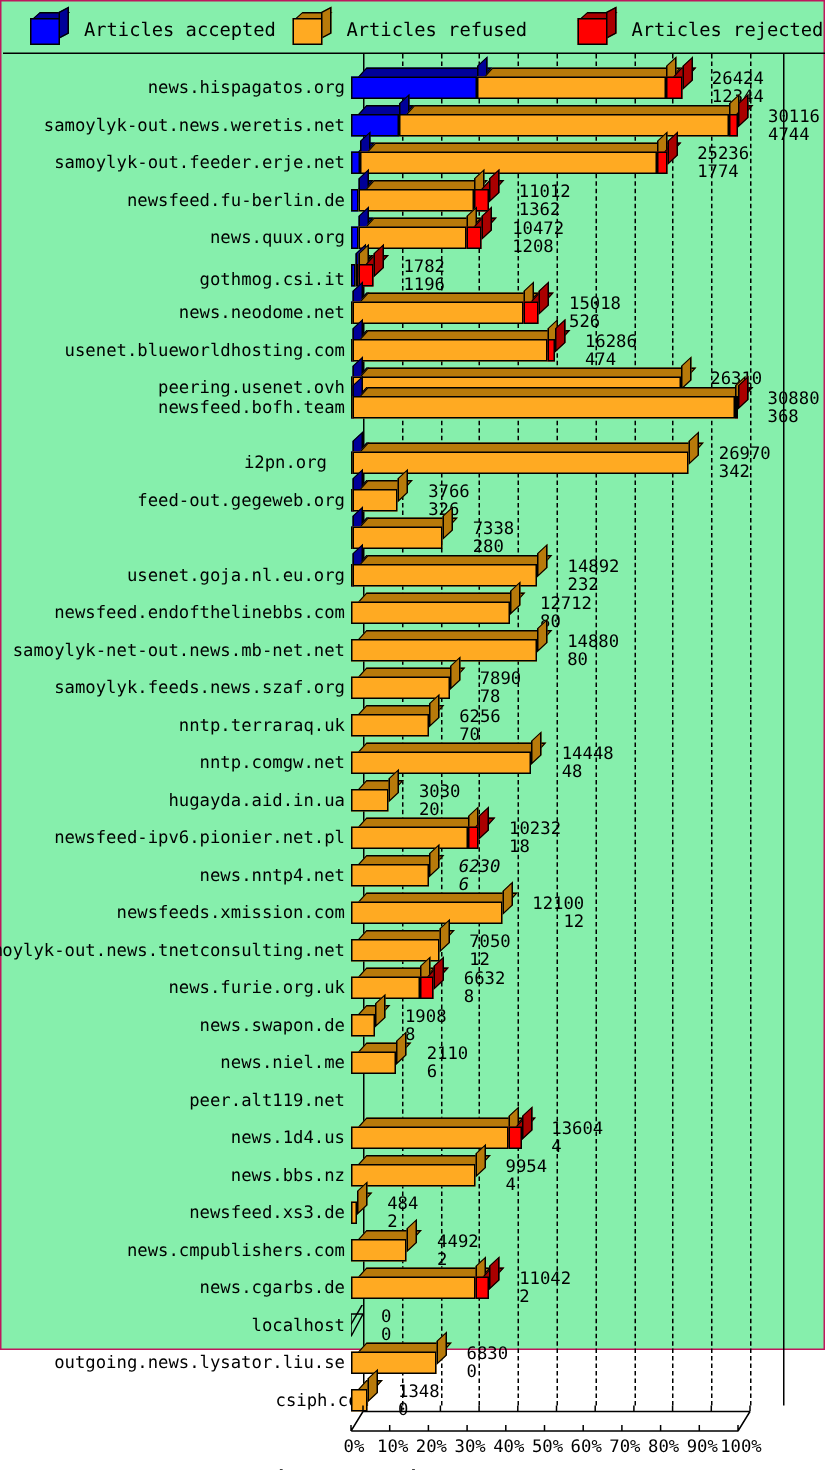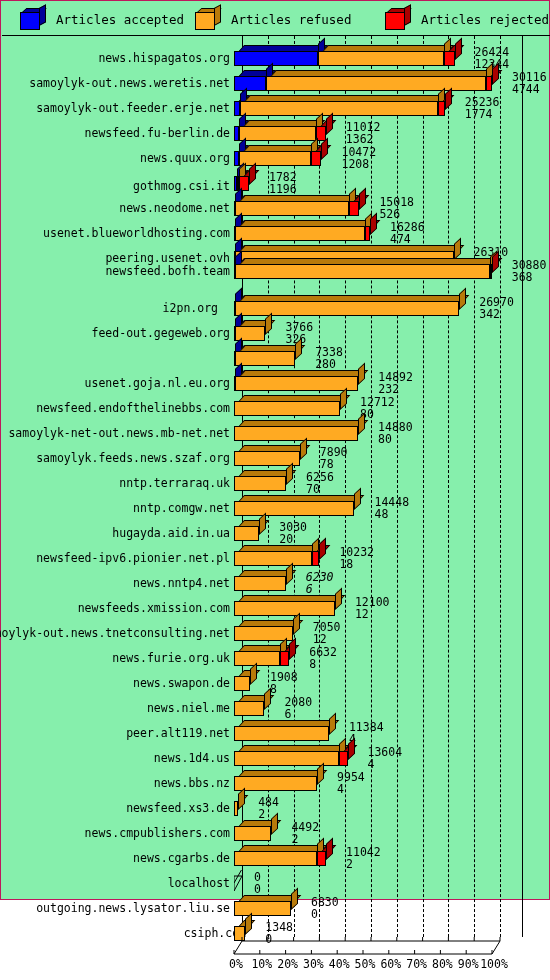--- a/index.html
+++ b/index.html
@@ -439,21 +439,21 @@
               <span>6</span>
             </div>
           </div>
         </div>
         <div class="row" style="top: 557px; height: 25px;">
           <div class="rowlabel" style="right: 320px; top: 9px;">newsfeeds.xmission.com</div>
           <div class="barwrap" style="left: 232px; top: 2px; height: 22px; width: 298px;">
             <div class="segtop" style="left: 4px; width: 100.878px; background: rgb(184, 122, 10);"></div>
             <div class="segside" style="left: 100.878px; background: rgb(184, 122, 10);"></div>
             <div class="seg" style="left: 0px; width: 100.878px; background: rgb(255, 170, 34);"></div>
-            <div class="vals" style="left: 120.878px; top: 2px;">
+            <div class="vals" style="left: 120.878px; top: 2px; text-align: right;">
               <span>12100</span>
               <span>12</span>
             </div>
           </div>
         </div>
         <div class="row" style="top: 582px; height: 25px;">
           <div class="rowlabel" style="right: 320px; top: 9px;">samoylyk-out.news.tnetconsulting.net</div>
           <div class="barwrap" style="left: 232px; top: 2px; height: 22px; width: 298px;">
             <div class="segtop" style="left: 4px; width: 58.824px; background: rgb(184, 122, 10);"></div>
             <div class="segside" style="left: 58.824px; background: rgb(184, 122, 10);"></div>
@@ -491,36 +491,27 @@
             </div>
           </div>
         </div>
         <div class="row" style="top: 657px; height: 25px;">
           <div class="rowlabel" style="right: 320px; top: 9px;">news.niel.me</div>
           <div class="barwrap" style="left: 232px; top: 2px; height: 22px; width: 298px;">
             <div class="segtop" style="left: 4px; width: 30.444px; background: rgb(184, 122, 10);"></div>
             <div class="segside" style="left: 30.444px; background: rgb(184, 122, 10);"></div>
             <div class="seg" style="left: 0px; width: 30.444px; background: rgb(255, 170, 34);"></div>
             <div class="vals" style="left: 50.444px; top: 2px;">
-              <span>2080</span>
+              <span>2110</span>
               <span>6</span>
             </div>
           </div>
         </div>
         <div class="row" style="top: 682px; height: 25px;">
           <div class="rowlabel" style="right: 320px; top: 9px;">peer.alt119.net</div>
-          <div class="barwrap" style="left: 232px; top: 2px; height: 22px; width: 298px;">
-            <div class="segtop" style="left: 4px; width: 94.944px; background: rgb(184, 122, 10);"></div>
-            <div class="segside" style="left: 94.944px; background: rgb(184, 122, 10);"></div>
-            <div class="seg" style="left: 0px; width: 94.944px; background: rgb(255, 170, 34);"></div>
-            <div class="vals" style="left: 114.944px; top: 2px;">
-              <span>11384</span>
-              <span>4</span>
-            </div>
-          </div>
         </div>
         <div class="row" style="top: 707px; height: 25px;">
           <div class="rowlabel" style="right: 320px; top: 9px;">news.1d4.us</div>
           <div class="barwrap" style="left: 232px; top: 2px; height: 22px; width: 298px;">
             <div class="segtop" style="left: 4px; width: 105.264px; background: rgb(184, 122, 10);"></div>
             <div class="segside" style="left: 105.264px; background: rgb(184, 122, 10);"></div>
             <div class="seg" style="left: 0px; width: 105.264px; background: rgb(255, 170, 34);"></div>
             <div class="segtop" style="left: 109.264px; width: 8.256px; background: rgb(170, 0, 0);"></div>
             <div class="segside" style="left: 113.52px; background: rgb(170, 0, 0);"></div>
             <div class="seg" style="left: 105.264px; width: 8.256px; background: rgb(255, 0, 0);"></div>

